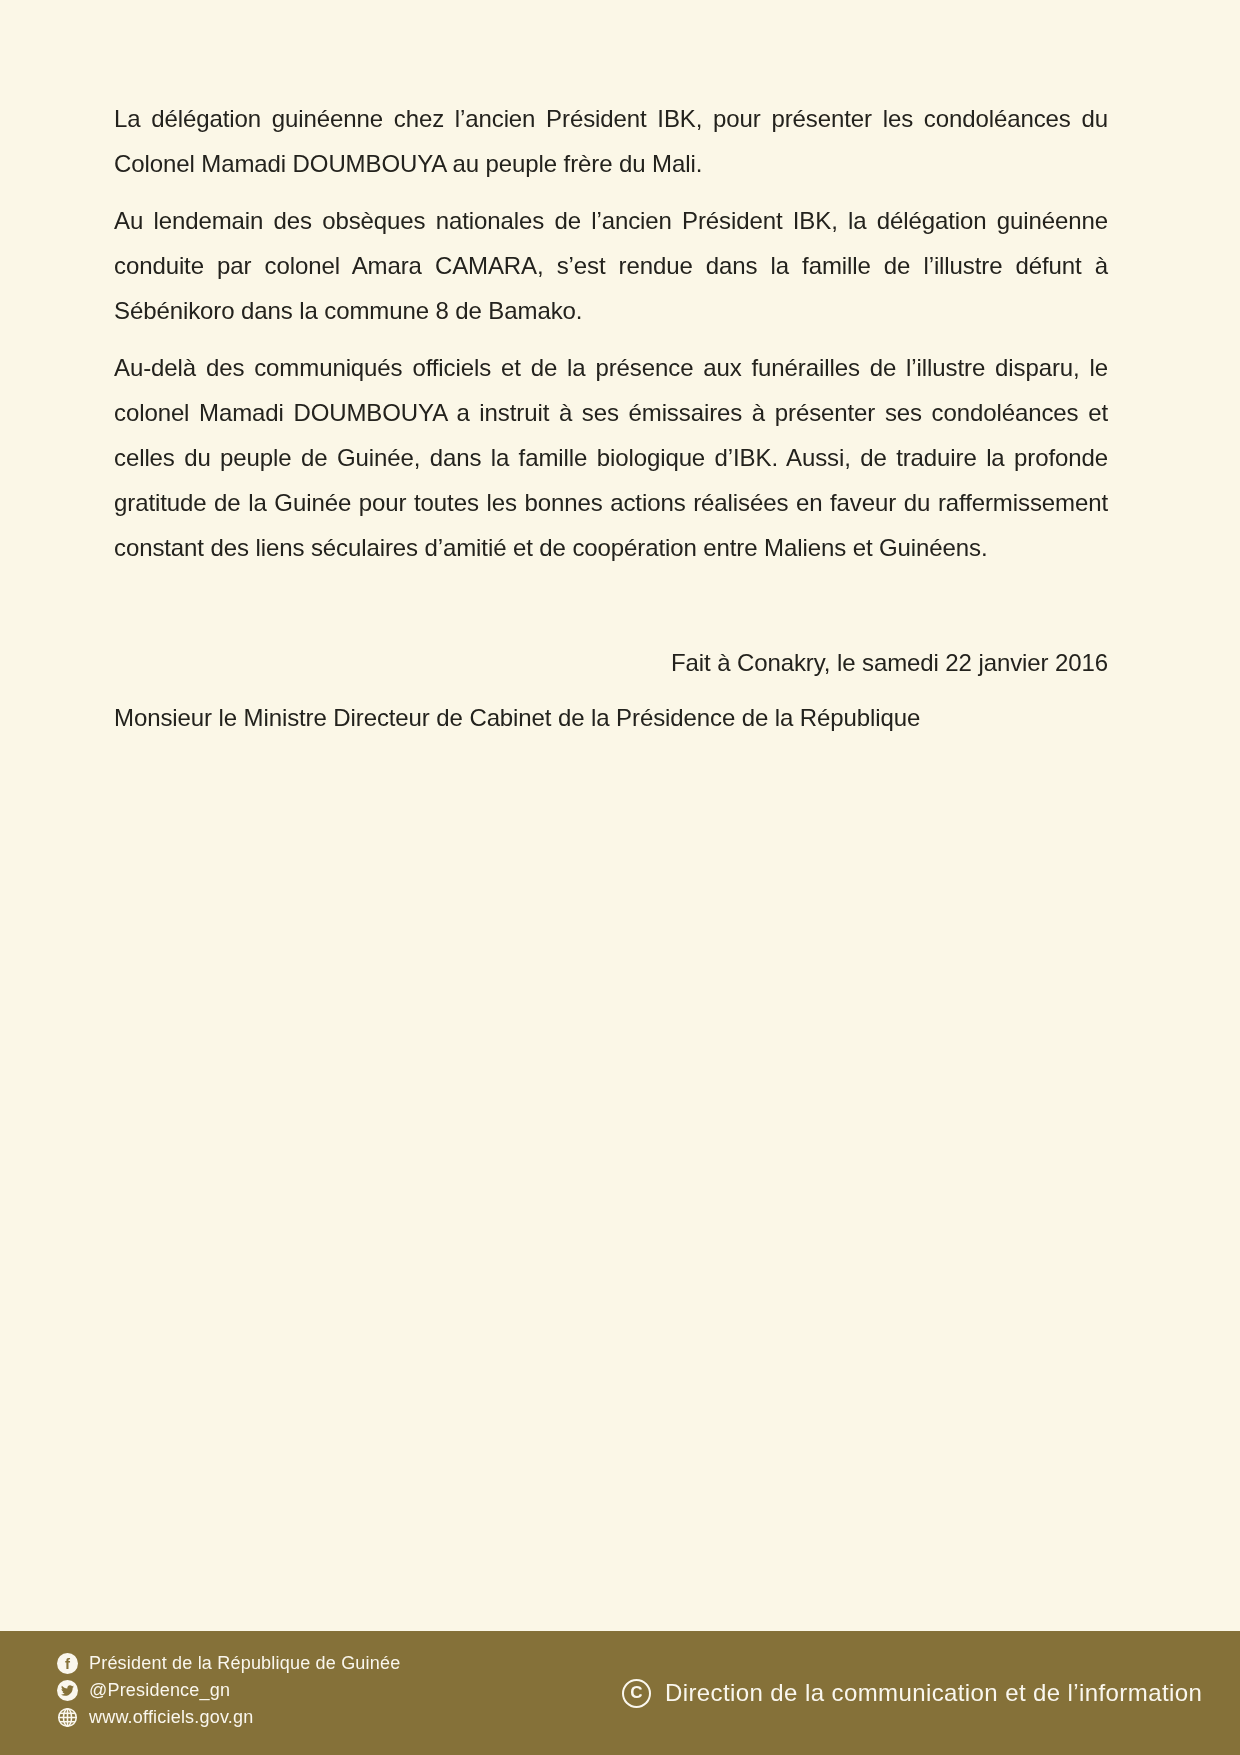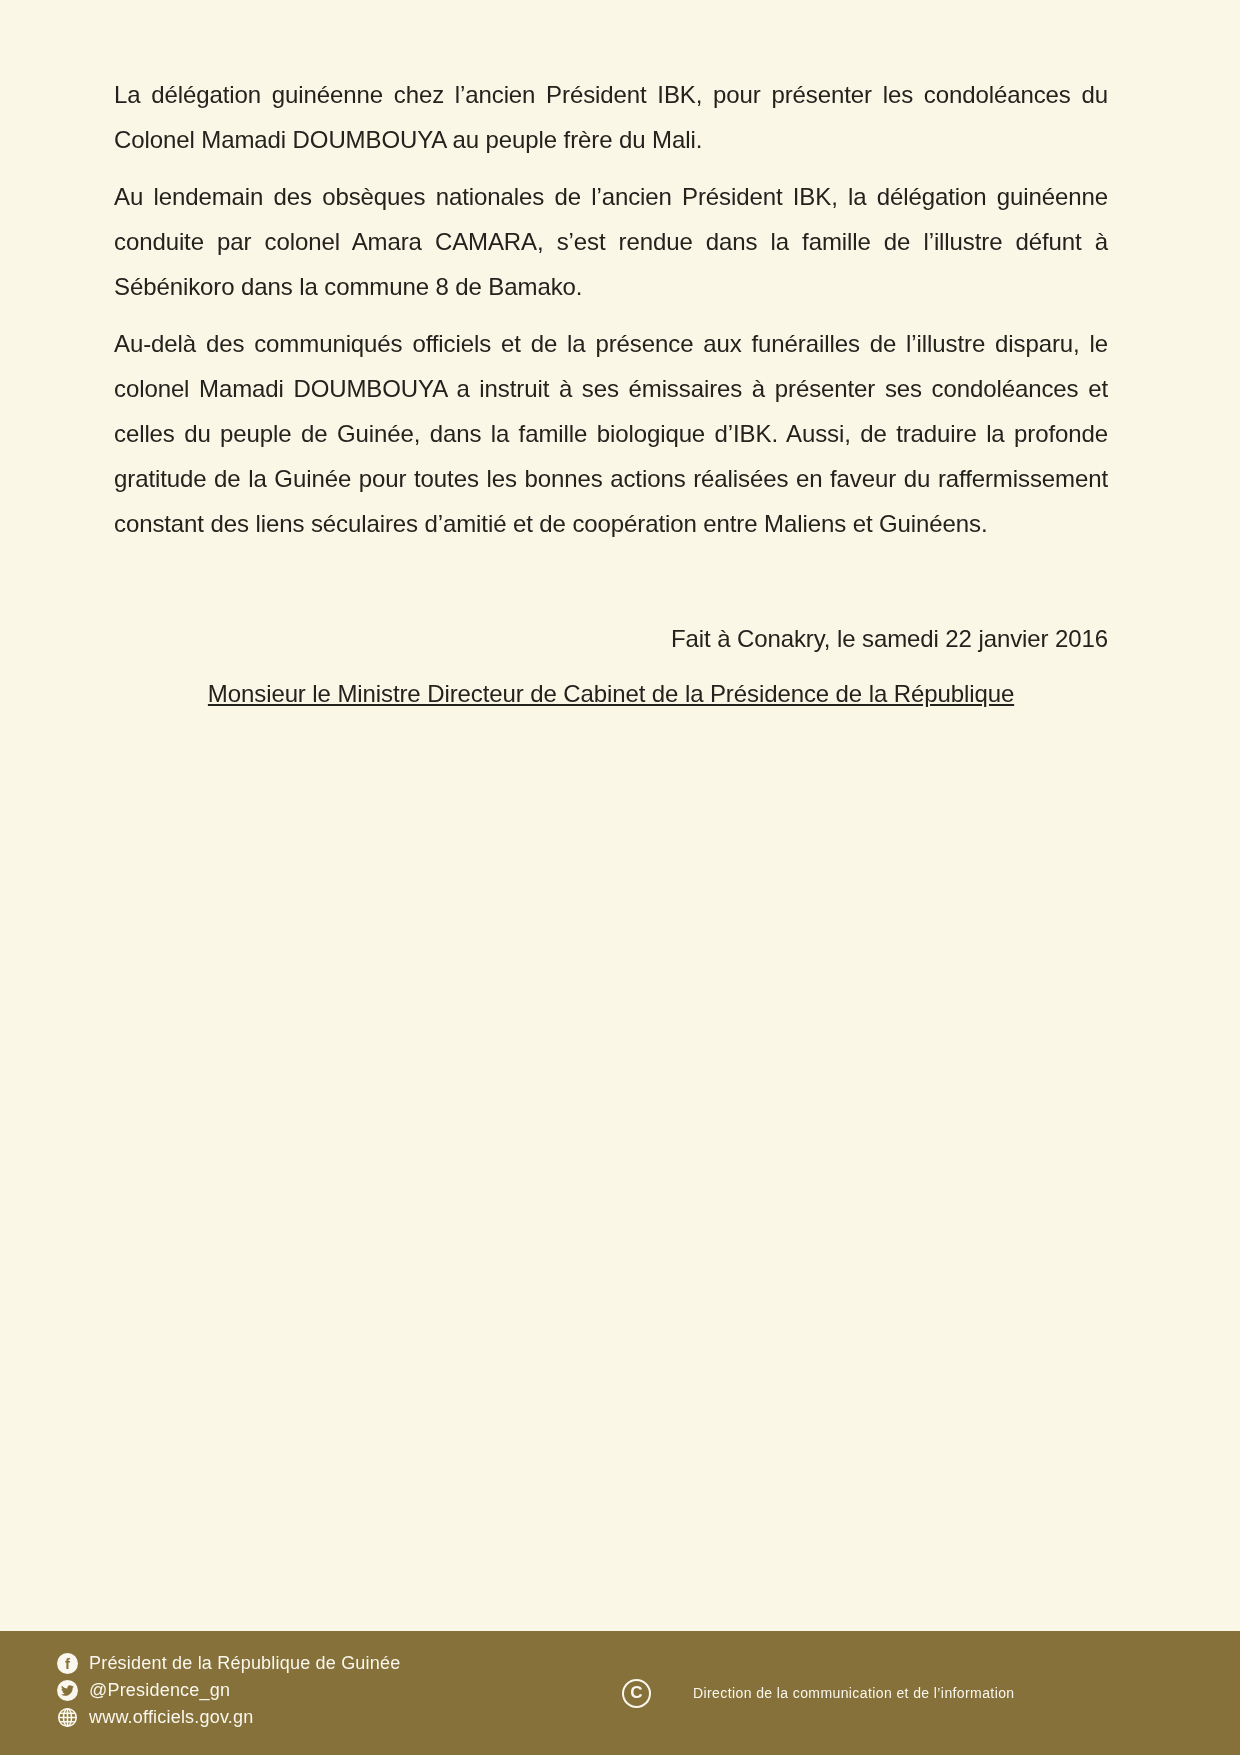--- a/index.html
+++ b/index.html
@@ -14,38 +14,37 @@
     position:relative;
     width:1240px;
     height:1755px;
     margin:0 auto;
     background:var(--page-bg);
     font-family:"Liberation Sans", sans-serif;
     color:var(--ink);
     overflow:hidden;
   }
   .doc-body{
-    padding:72px 132px 0 114px;
+    padding:96px 132px 0 114px;
   }
   .doc-body p{
     font-size:24px;
     line-height:45px;
     letter-spacing:-0.1px;
     text-align:justify;
     margin-bottom:12px;
   }
   .doc-body p.dateline{
     text-align:right;
     margin-top:70px;
     margin-bottom:0;
   }
   .doc-body p.signature{
-    text-align:center;
+    text-align:left;
     margin-top:10px;
-    text-decoration:underline;
   }
   footer.footer-bar{
     position:absolute;
     left:0;bottom:0;
     width:100%;
     height:124px;
     background:var(--footer-bg);
     color:var(--footer-ink);
   }
   .social{
@@ -89,23 +88,22 @@
     width:29px;height:29px;
     border:2.5px solid var(--footer-ink);
     border-radius:50%;
     display:flex;align-items:center;justify-content:center;
     font-size:17px;
     font-weight:700;
     color:var(--footer-ink);
     flex:0 0 auto;
   }
   .credit-label{
-    font-size:14px;
+    font-size:24px;
     letter-spacing:0.4px;
-    margin-left:28px;
   }
 </style>
 </head>
 <body>
 
 <div class="page">
 
   <div class="doc-body">
     <p>La délégation guinéenne chez l’ancien Président IBK, pour présenter les condoléances du Colonel Mamadi DOUMBOUYA au peuple frère du Mali.</p>
     <p>Au lendemain des obsèques nationales de l’ancien Président IBK, la délégation guinéenne conduite par colonel Amara CAMARA, s’est rendue dans la famille de l’illustre défunt à Sébénikoro dans la commune 8 de Bamako.</p>

